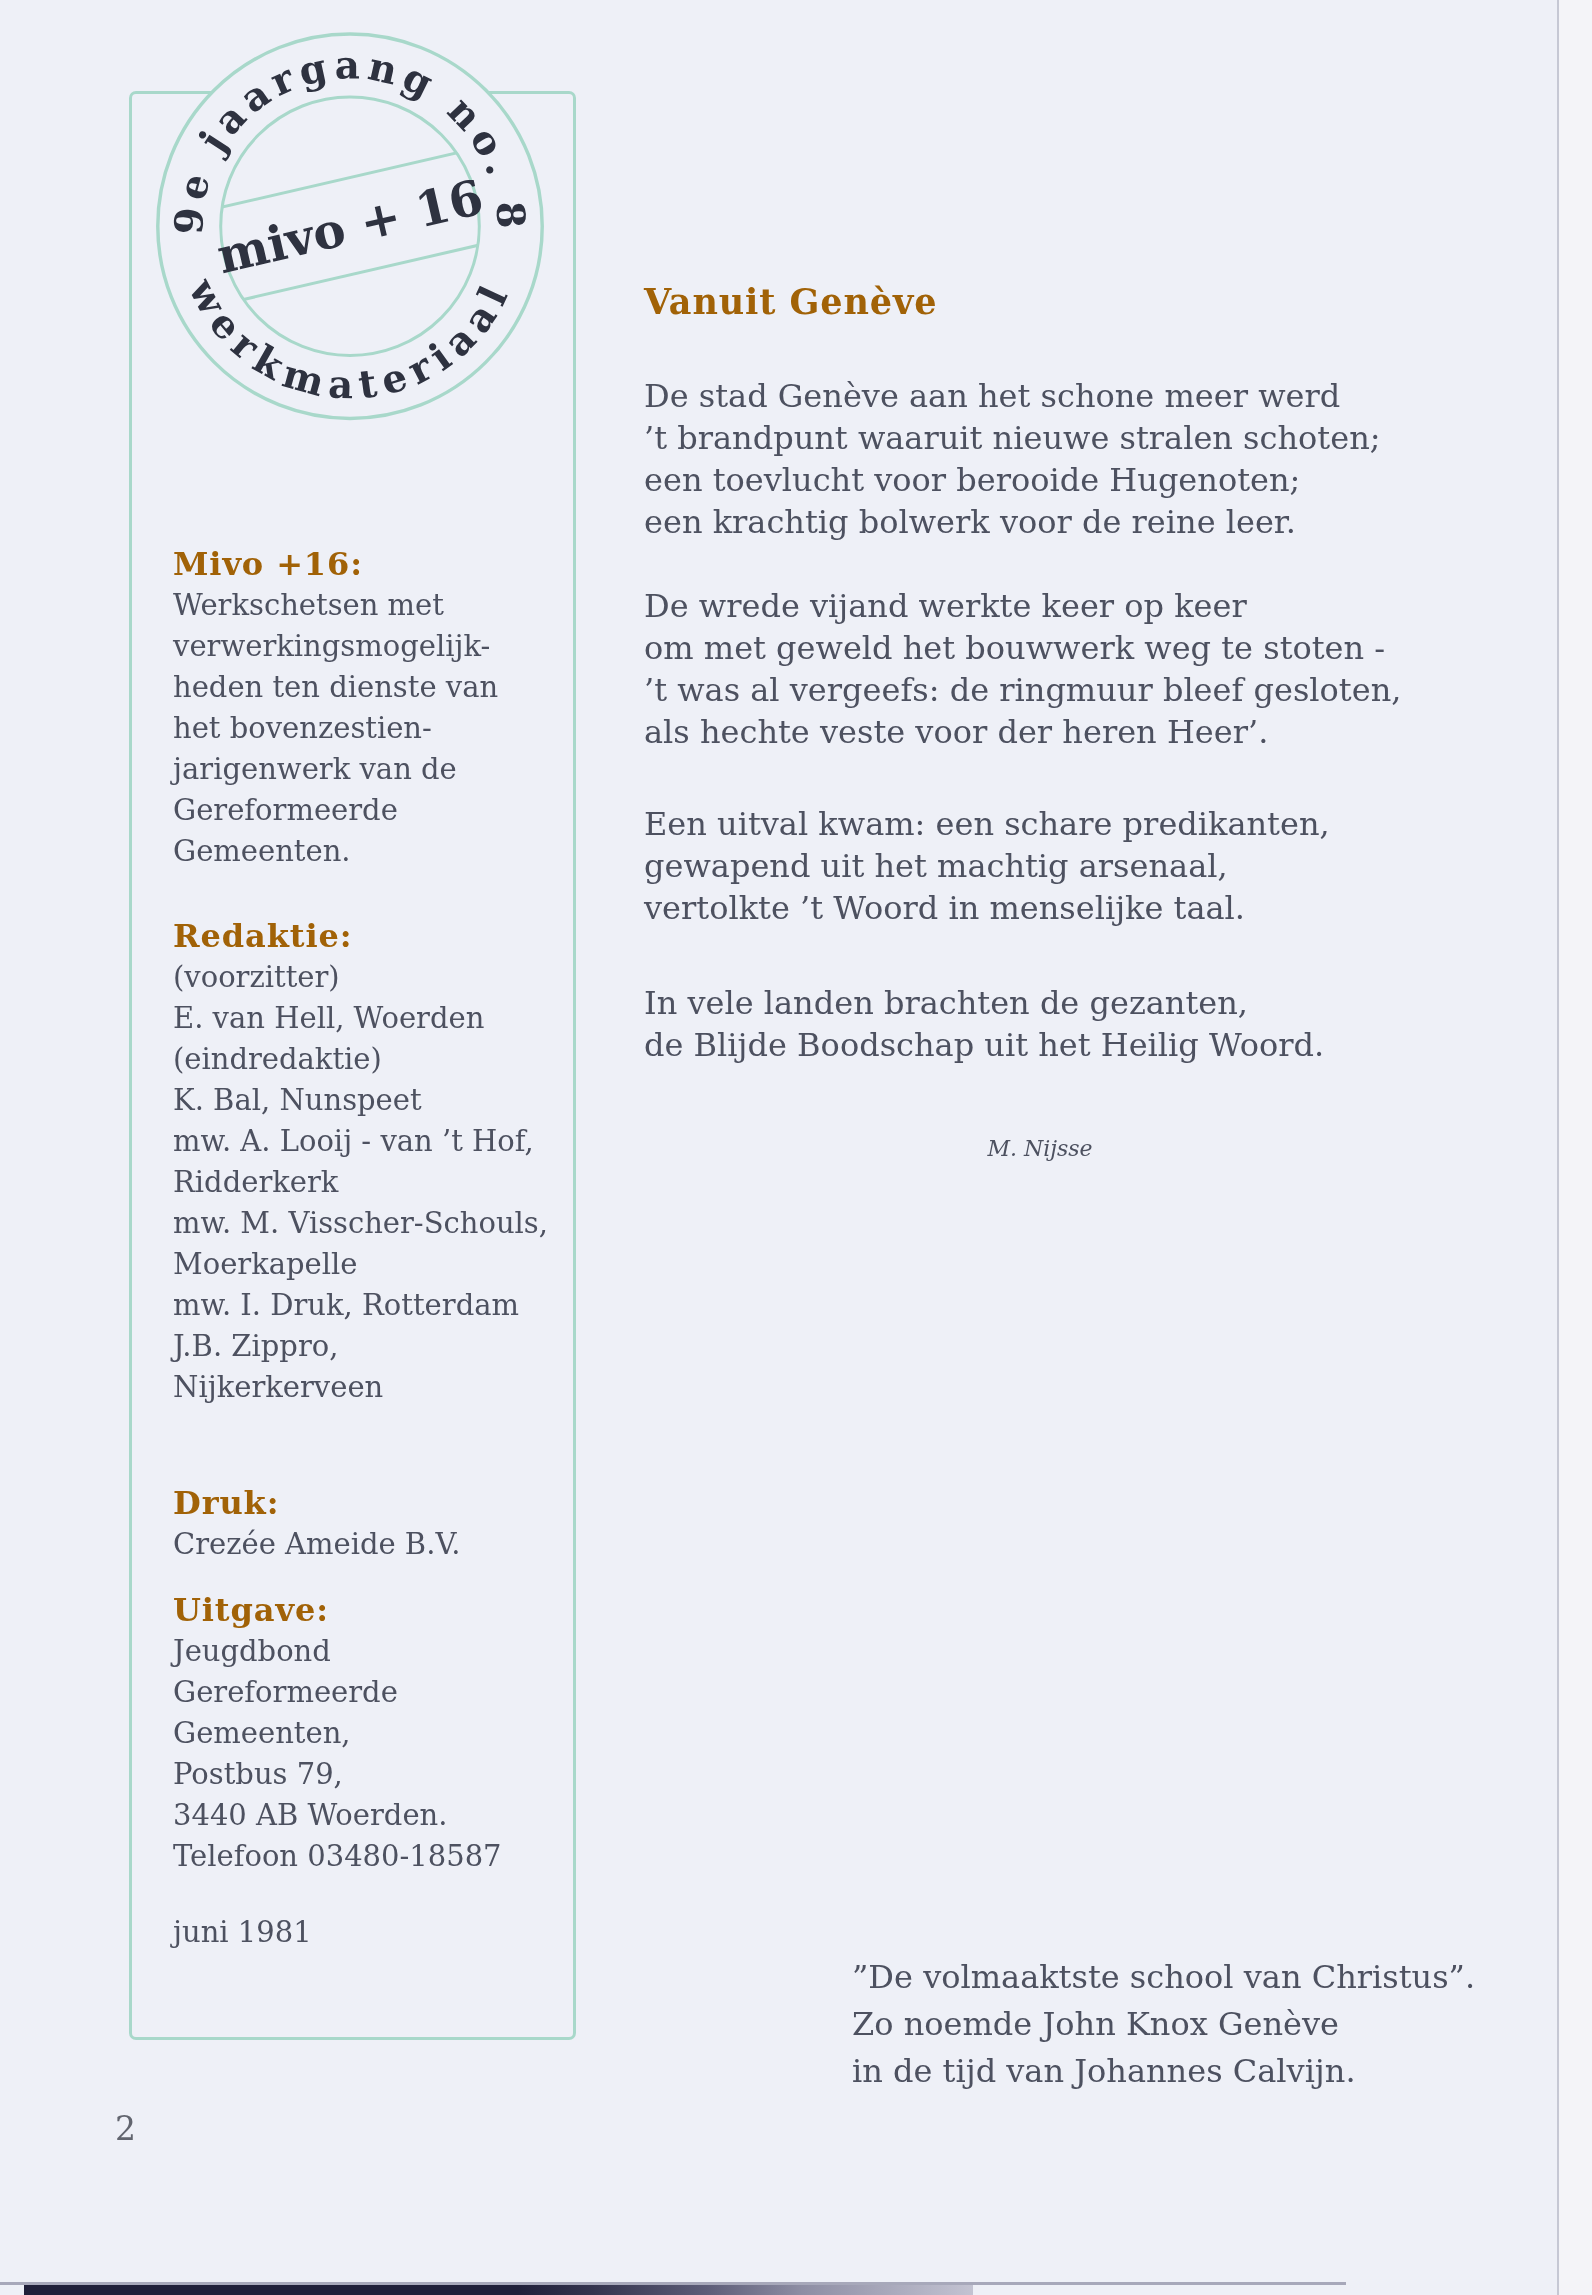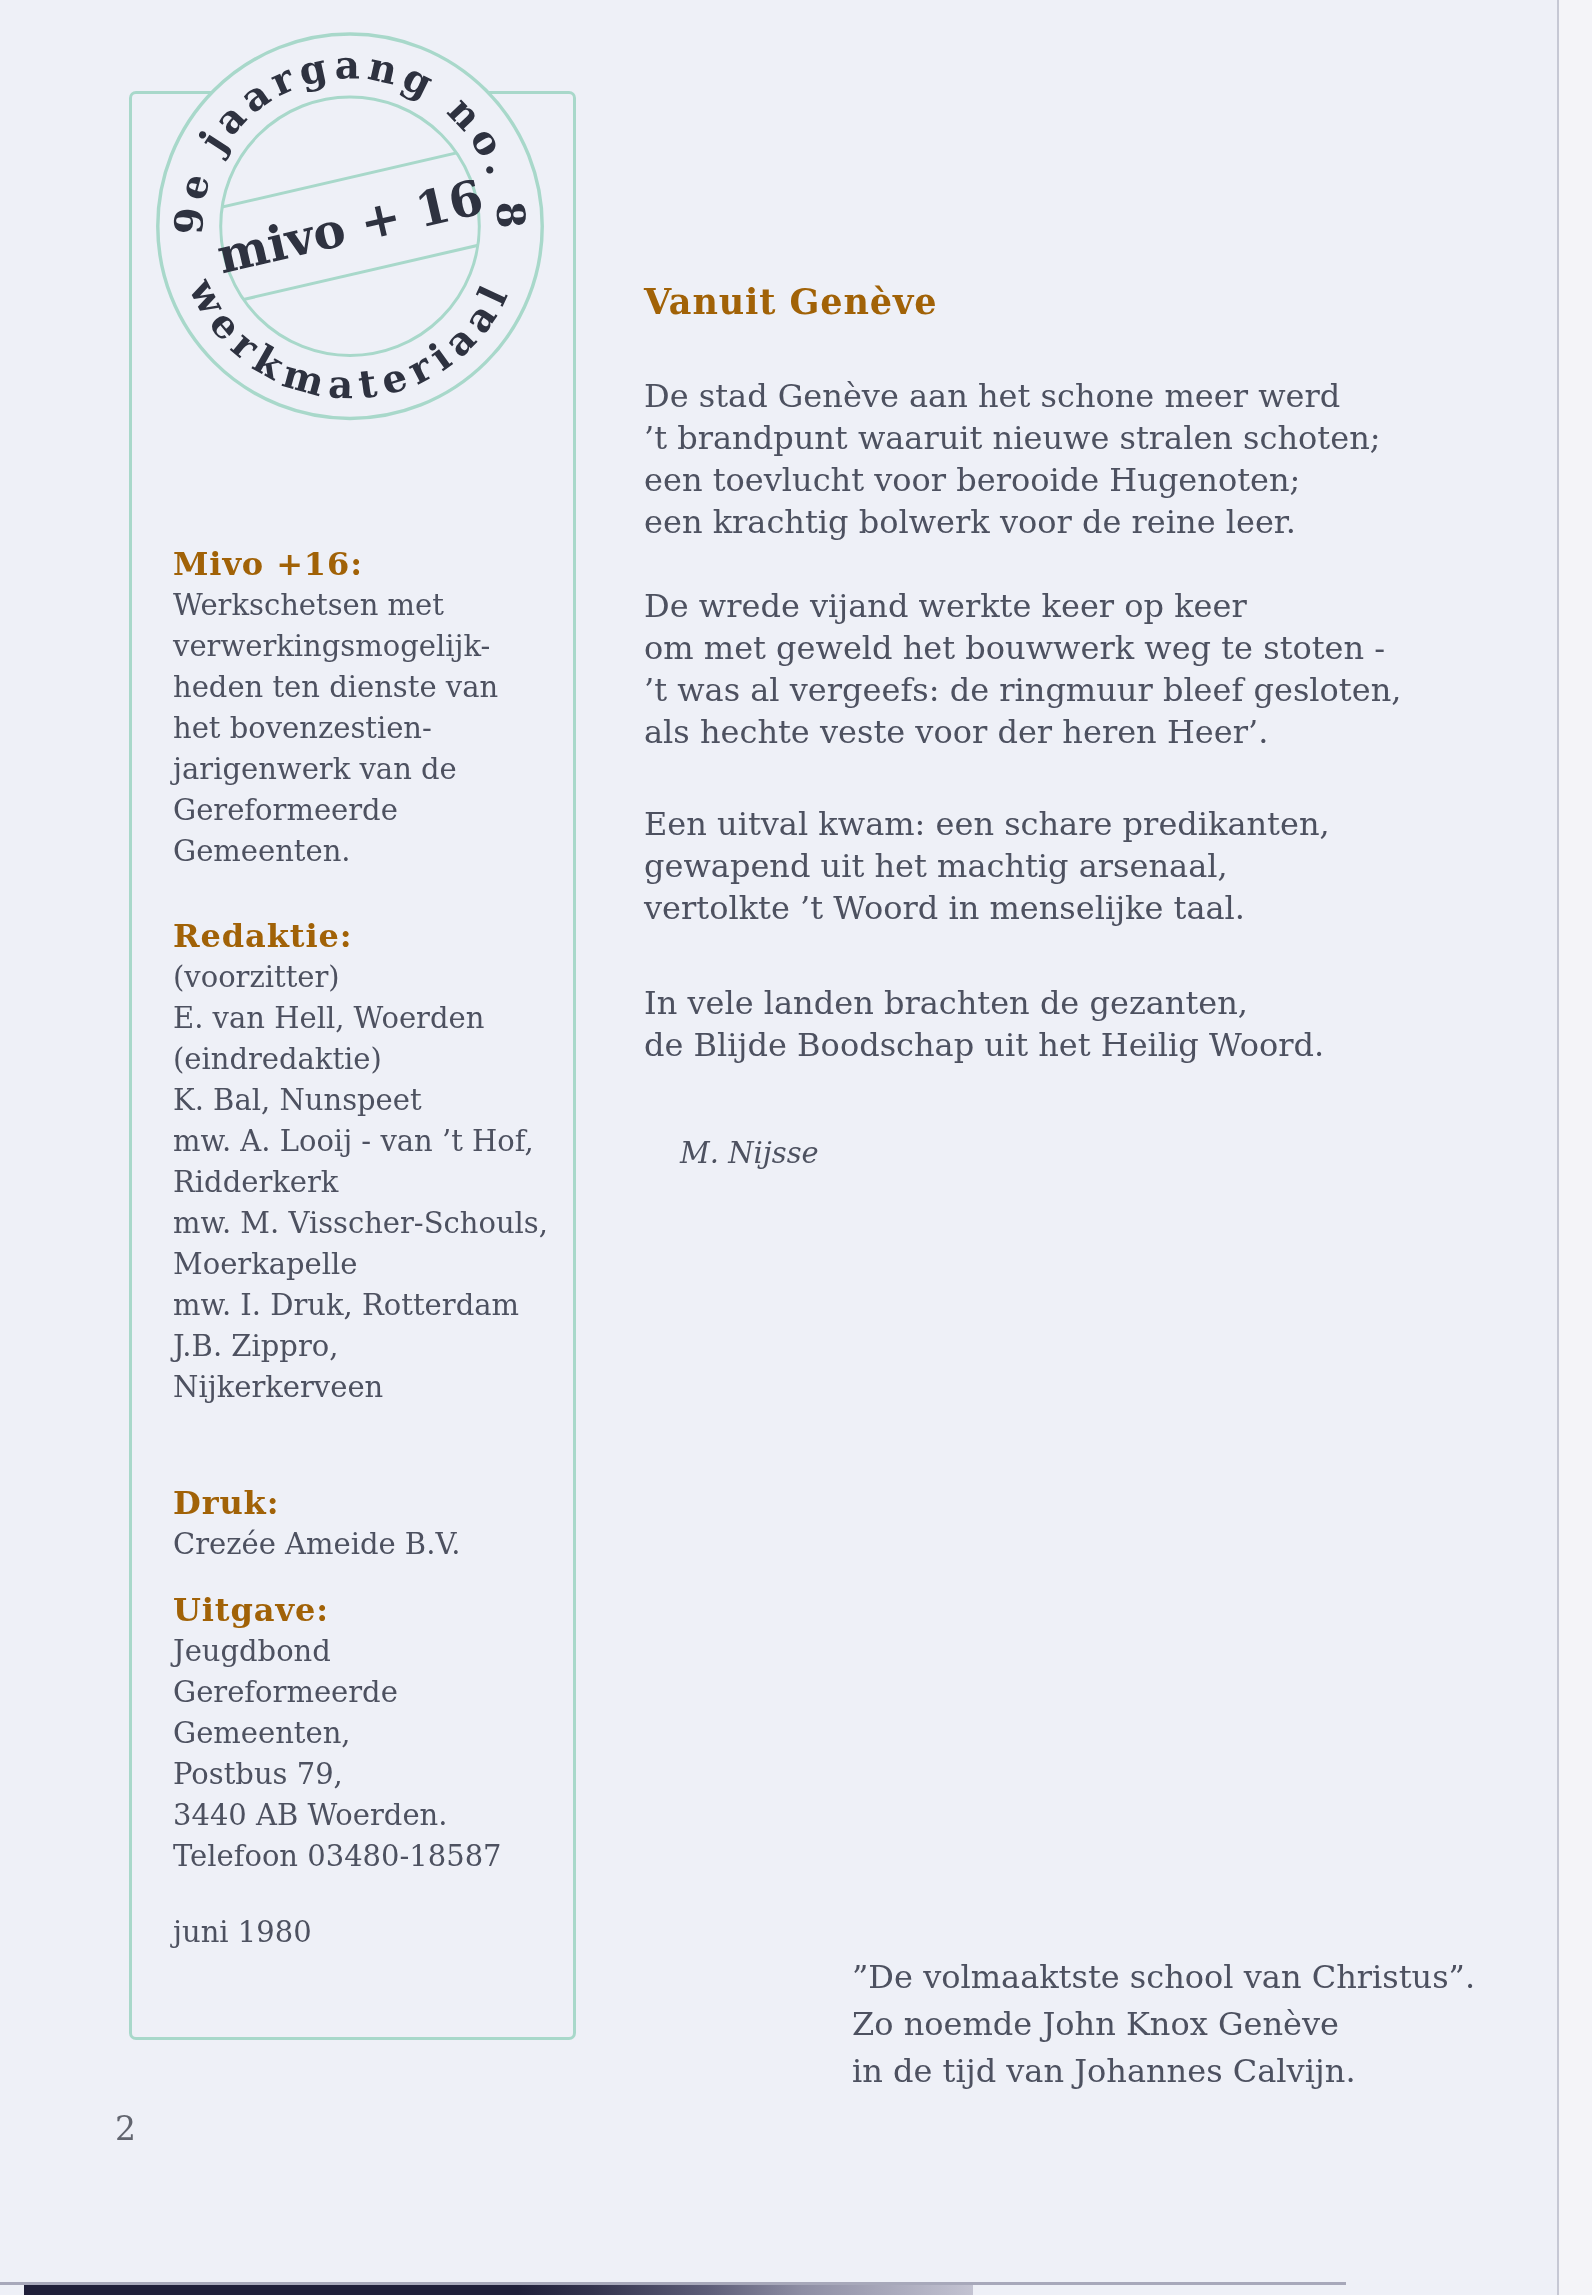--- a/index.html
+++ b/index.html
@@ -23,22 +23,22 @@
     position:absolute;left:129px;top:91px;width:447px;height:1949px;
     border:3.5px solid #a8d8ca;border-radius:7px;box-sizing:border-box;
   }
   .logo{position:absolute;left:147px;top:8.6px;width:406px;height:431px;}
   .sidebar-text{position:absolute;left:173px;width:388px;}
   .side-heading{font-size:32px;font-weight:bold;line-height:41px;letter-spacing:0.9px;}
   .side-line{font-size:29px;line-height:41px;white-space:nowrap;}
   .main-title{position:absolute;left:644px;top:281px;font-size:35px;font-weight:bold;letter-spacing:0.9px;}
   .stanza{position:absolute;left:644px;width:803px;}
   .poem-line{font-size:32px;line-height:42px;white-space:nowrap;}
-  .signature{position:absolute;left:680px;top:1136px;width:792px;text-align:left;
-    font-size:29px;font-style:italic;}
+  .signature{position:absolute;left:644px;top:1136px;width:792px;text-align:center;
+    font-size:22px;font-style:italic;}
   .quote{position:absolute;left:852px;top:1930px;width:673px;margin-top:24px;}
   .quote .poem-line{font-size:32px;line-height:47px;}
   .page-number{position:absolute;left:115px;top:2109px;font-size:33px;color:#62656f;}
   .accent{color:#a16207;}
 </style>
 </head>
 <body>
 
 <div class="page">
 
@@ -101,21 +101,21 @@
   <div class="sidebar-text" style="top:1590px">
     <div class="side-heading accent">Uitgave:</div>
     <div class="side-line">Jeugdbond</div>
     <div class="side-line">Gereformeerde</div>
     <div class="side-line">Gemeenten,</div>
     <div class="side-line">Postbus 79,</div>
     <div class="side-line">3440 AB Woerden.</div>
     <div class="side-line">Telefoon 03480-18587</div>
   </div>
 
-  <div class="sidebar-text side-line" style="top:1912px">juni 1980</div>
+  <div class="sidebar-text side-line" style="top:1912px">juni 1981</div>
 
   <div class="main-title accent">Vanuit Genève</div>
 
   <div class="stanza" style="top:375px">
     <div class="poem-line">De stad Genève aan het schone meer werd</div>
     <div class="poem-line">’t brandpunt waaruit nieuwe stralen schoten;</div>
     <div class="poem-line">een toevlucht voor berooide Hugenoten;</div>
     <div class="poem-line">een krachtig bolwerk voor de reine leer.</div>
   </div>
 

